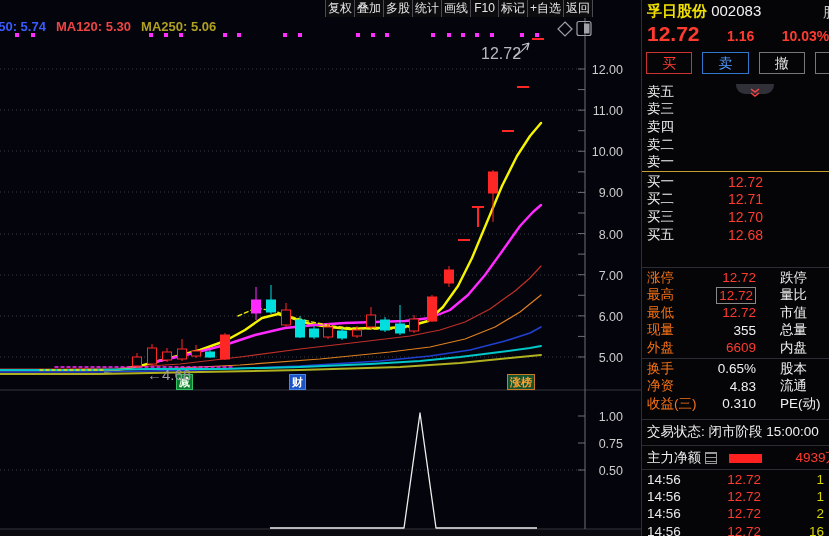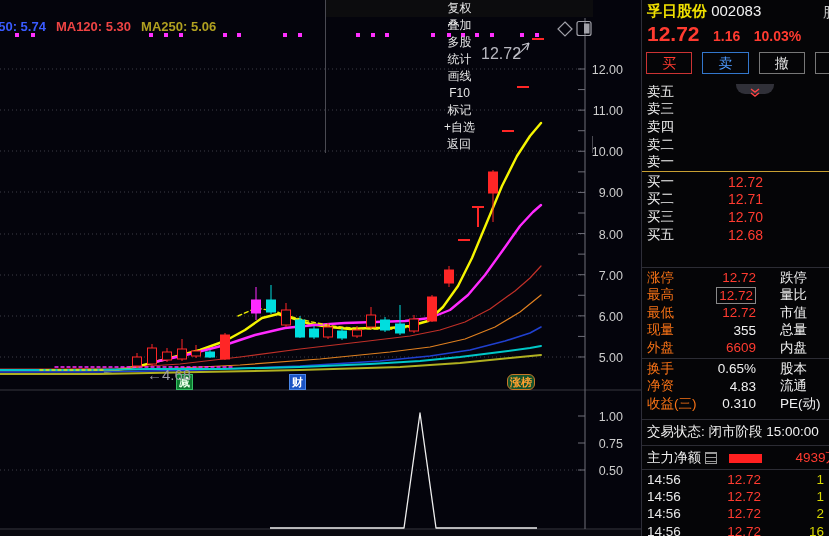--- a/index.html
+++ b/index.html
@@ -1,41 +1,41 @@
 <!DOCTYPE html>
 <html><head>
 <meta charset="utf-8">
 <style>
   html,body{margin:0;padding:0;background:#000;}
   #stage{position:relative;width:829px;height:536px;background:#04040c;overflow:hidden;
          font-family:"Liberation Sans",sans-serif;-webkit-font-smoothing:antialiased;}
   
   #toolbar{position:absolute;left:325px;top:0;width:268px;height:17px;display:flex;
-           background:#0c0c0e;color:#e6e6e6;font-size:12px;line-height:17px;flex-direction:column;}
+           background:#0c0c0e;color:#e6e6e6;font-size:12px;line-height:17px;}
   .tb-item{flex:1;text-align:center;border-left:1px solid #4a4a52;padding:0 2px;white-space:nowrap;cursor:default;}
   .tb-item:last-child{border-right:1px solid #4a4a52;}
   
   #chart-wrap{position:absolute;left:0;top:0;width:641px;height:536px;}
   #chart-svg{position:absolute;left:0;top:0;}
   #ma-row{position:absolute;left:0;top:19px;height:14px;white-space:nowrap;font-size:13px;font-weight:bold;}
   #ma-row span{margin-right:10px;}
   .badge{position:absolute;top:374px;height:14px;line-height:14px;font-size:11px;font-weight:bold;
          padding:0 2px;border:1px solid;}
   #low-marker{position:absolute;left:147px;top:366px;color:#9a9aa2;font-size:15px;}
   
   #panel{position:absolute;left:641px;top:0;width:188px;height:536px;background:#050507;
          border-left:1px solid #2e2e38;overflow:hidden;color:#ededed;}
   .abs{position:absolute;}
   #p-header{top:2px;left:5px;font-size:15px;white-space:nowrap;}
   #p-name{color:#f0e000;font-weight:bold;}
   #p-code{color:#f2f2f2;margin-left:0;}
   #p-tab-clip{position:absolute;left:181px;top:4px;color:#c8c8c8;font-size:14px;}
   #p-price{top:22px;left:5px;color:#ff3b30;white-space:nowrap;}
   #p-last{font-size:21px;font-weight:bold;}
-  #p-chg,#p-pct{font-size:14px;font-weight:bold;margin-left:9px;}
+  #p-chg,#p-pct{font-size:14px;font-weight:bold;margin-left:23px;}
   #p-buttons{top:52px;left:4px;width:190px;display:flex;}
   .pbtn{width:46px;height:20px;line-height:20px;text-align:center;font-size:14px;
         border:1px solid;margin-right:10px;background:#050507;cursor:default;}
   .pbtn.partial{width:20px;margin-right:0;border-color:#777;}
   #chevron-tab{top:84px;left:94px;width:38px;height:10px;background:#303038;
                border-radius:0 0 9px 9px;text-align:center;}
   .rowlist{left:0;width:188px;}
   .ob-row,.st-row,.tr-row{display:flex;align-items:center;font-size:13.5px;}
   .ob-row{height:17.6px;}
   .ob-l{width:45px;padding-left:5px;color:#f0f0f0;}
@@ -213,21 +213,21 @@
           <g>
             <rect x="577" y="21.5" width="14" height="14" rx="2" fill="none" stroke="#a0a0a8" stroke-width="1.2"></rect>
             <rect x="584" y="23.5" width="5.5" height="10" fill="#a0a0a8"></rect>
           </g>
         </g>
       </svg>
     <div id="ma-row"><span style="color: rgb(58, 91, 255); margin-left: -22px;">MA50: 5.74</span><span style="color: #ef4444;">MA120: 5.30</span><span style="color: rgb(176, 160, 32);">MA250: 5.06</span></div>
     <div id="badges-layer">
         <div class="badge" style="left: 176px; background: rgb(13, 122, 47); border-color: rgb(52, 192, 99); color: rgb(234, 255, 234);">减</div>
         <div class="badge" style="left: 289px; background: rgb(27, 84, 196); border-color: rgb(74, 134, 232); color: rgb(255, 255, 255);">财</div>
-        <div class="badge" style="left: 507px; background: #14532d; border-color: rgb(200, 120, 40); color: rgb(255, 160, 48); border-radius: 6px;">涨榜</div>
+        <div class="badge" style="left: 507px; background: #14532d; border-color: rgb(200, 120, 40); color: rgb(255, 160, 48);">涨榜</div>
       </div>
     <span id="low-marker">←4.68</span>
   </div>
 
   <div id="toolbar">
       <div class="tb-item">复权</div>
       <div class="tb-item">叠加</div>
       <div class="tb-item">多股</div>
       <div class="tb-item">统计</div>
       <div class="tb-item">画线</div>

